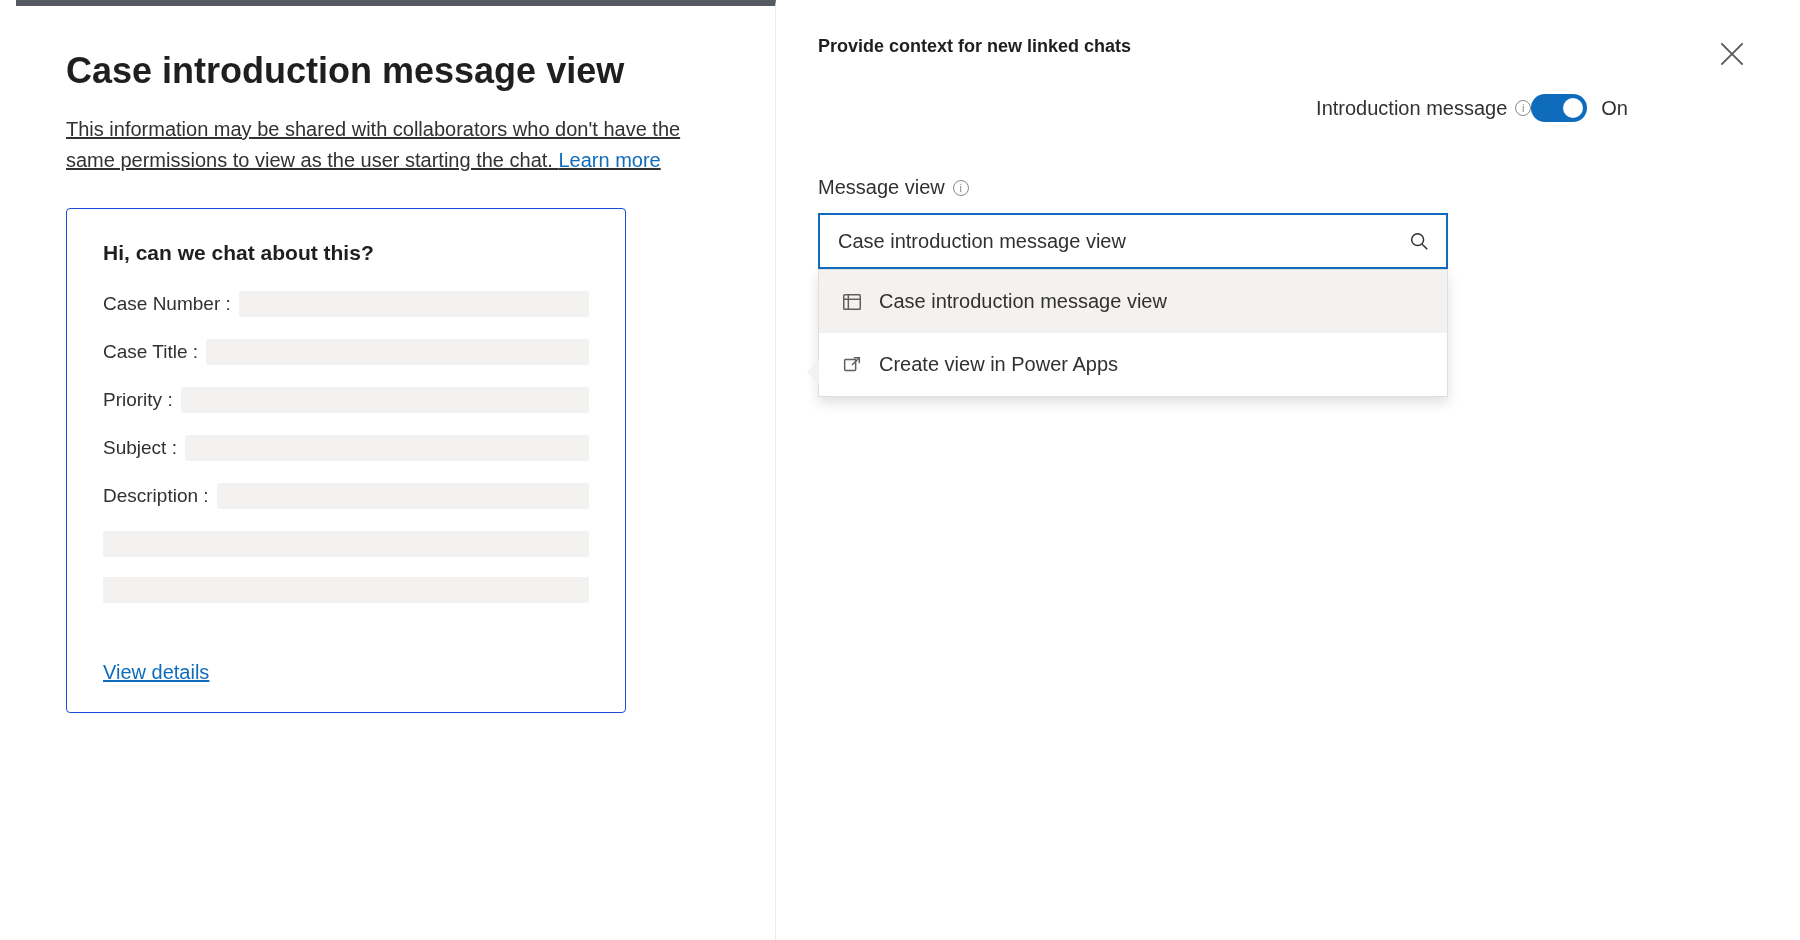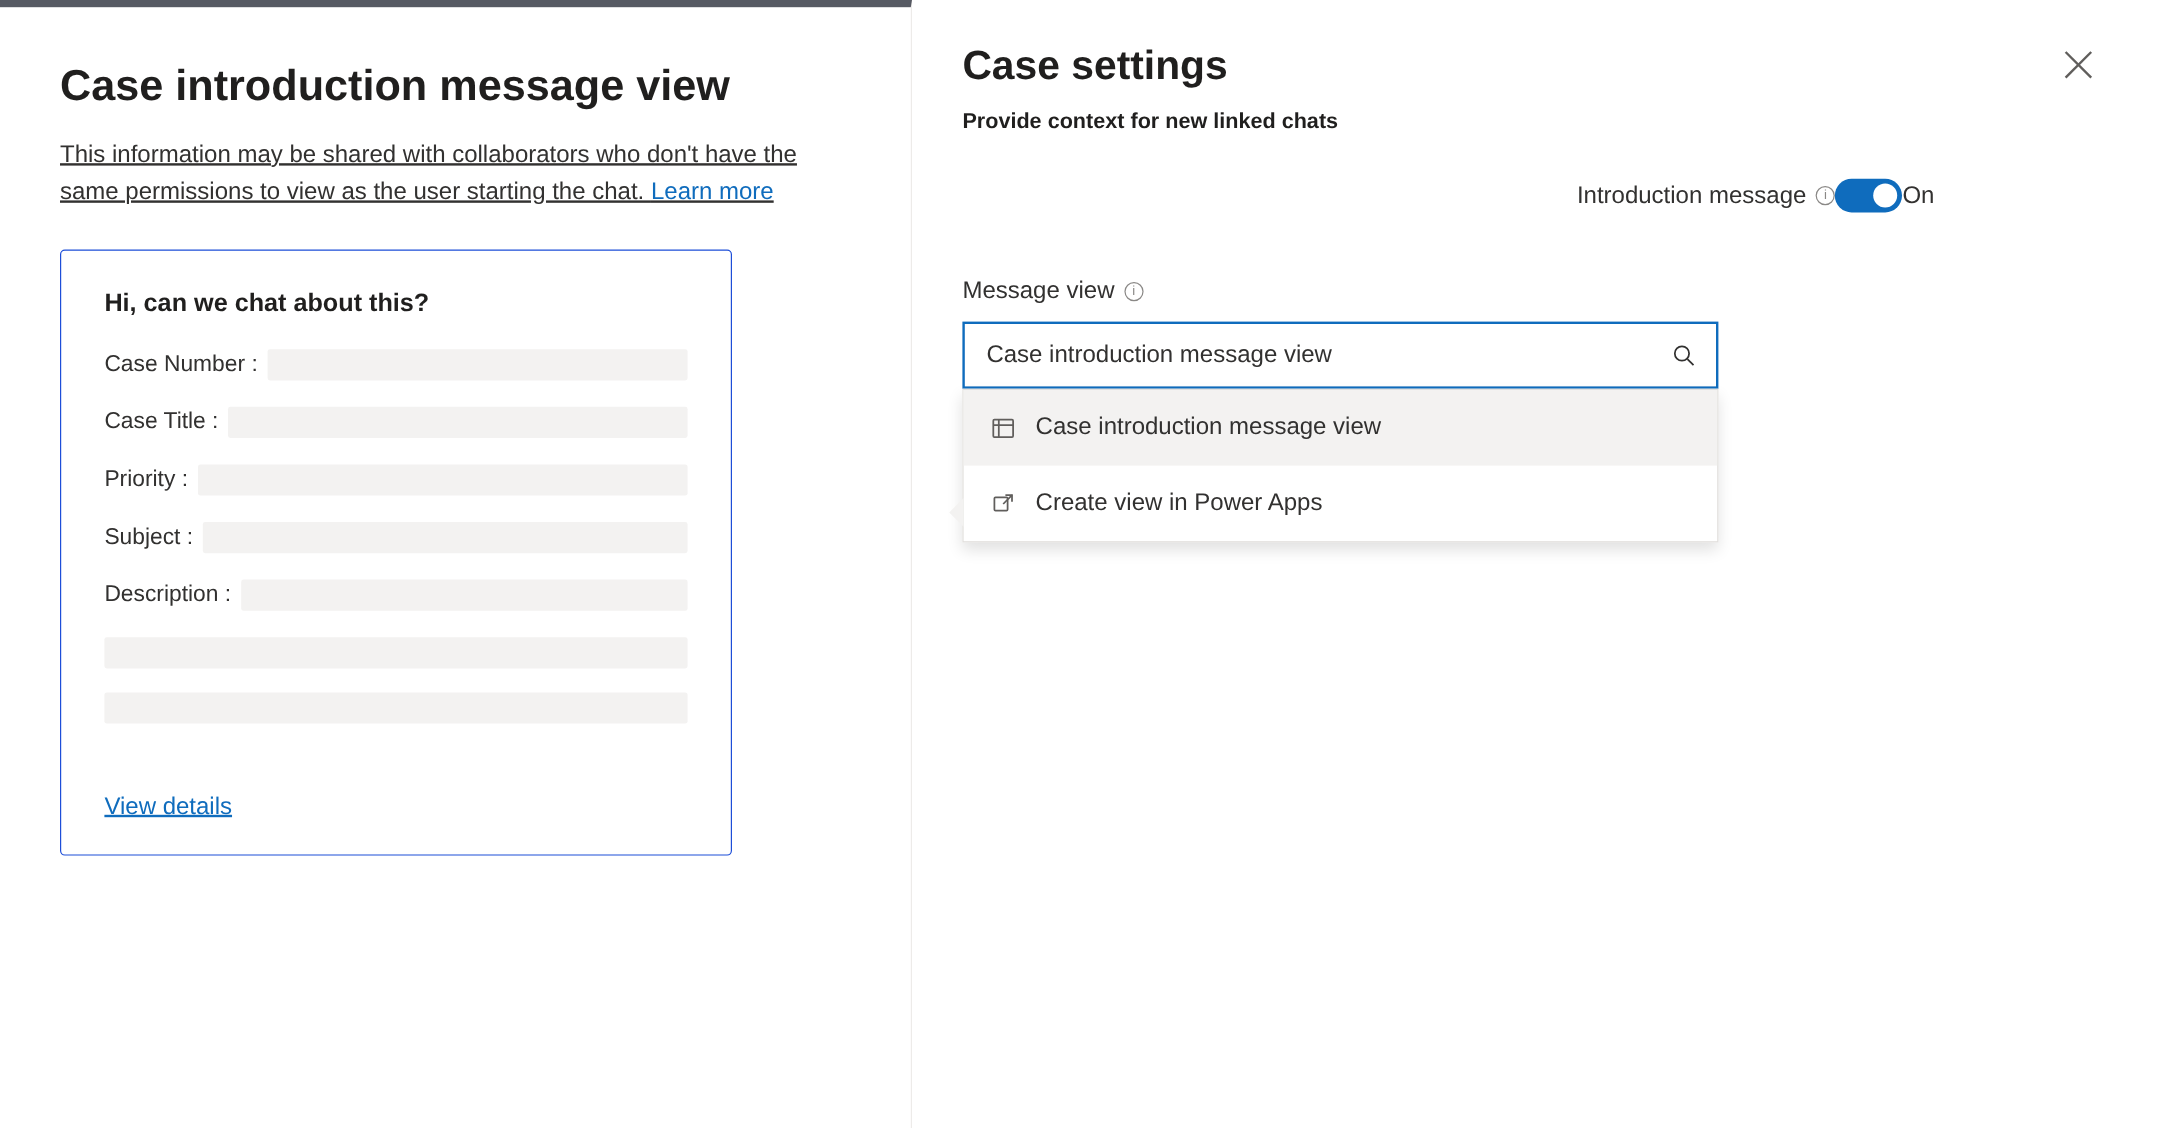--- a/index.html
+++ b/index.html
@@ -10,20 +10,21 @@
     body {
       font-family: "Segoe UI", -apple-system, BlinkMacSystemFont, sans-serif;
       background: #ffffff;
       color: #323130;
       font-size: 17px;
     }
     .wrap {
       display: flex;
       width: 1800px;
       height: 940px;
+      padding-left: 16px;
     }
     .left-panel {
       width: 760px;
       padding: 0 50px 40px 50px;
       border-top: 6px solid #565a63;
       border-right: 1px solid #edebe9;
     }
     .right-panel {
       flex: 1;
       padding: 36px 50px 40px 42px;
@@ -141,20 +142,21 @@
       border-radius: 50%;
       display: inline-flex;
       align-items: center;
       justify-content: center;
       font-size: 11px;
       color: #8a8886;
     }
     .toggle-group {
       display: flex;
       align-items: center;
+      gap: 14px;
     }
     .toggle {
       width: 56px;
       height: 28px;
       background: #0f6cbd;
       border-radius: 14px;
       position: relative;
       cursor: pointer;
     }
     .toggle .knob {
@@ -285,21 +287,20 @@
 
   <div class="right-panel">
 
     <span class="close-btn">
       <svg viewBox="0 0 24 24" fill="none" stroke="currentColor" stroke-width="1.5">
         <line x1="4" y1="4" x2="20" y2="20"></line>
         <line x1="20" y1="4" x2="4" y2="20"></line>
       </svg>
     </span>
 
-    <h1 class="right-title">Case settings</h1>
 
 
     <div class="section-title">Provide context for new linked chats</div>
 
     <div class="toggle-row">
       <div class="toggle-label">
         <span>Introduction message</span>
         <span class="info-icon">i</span>
       </div>
       <div class="toggle-group">

